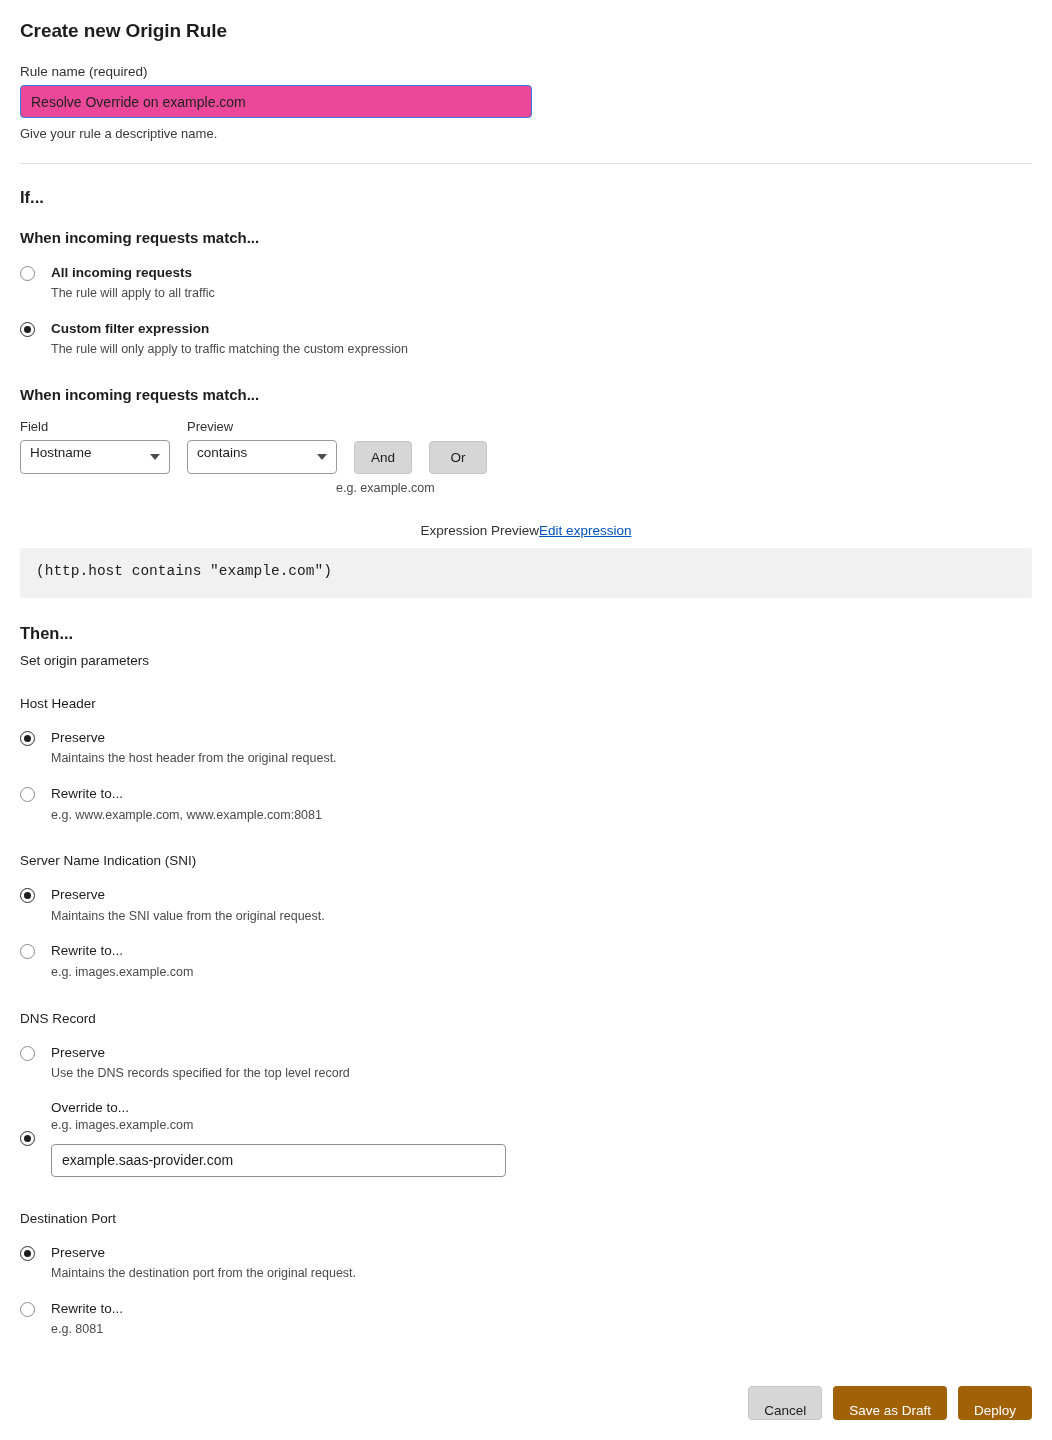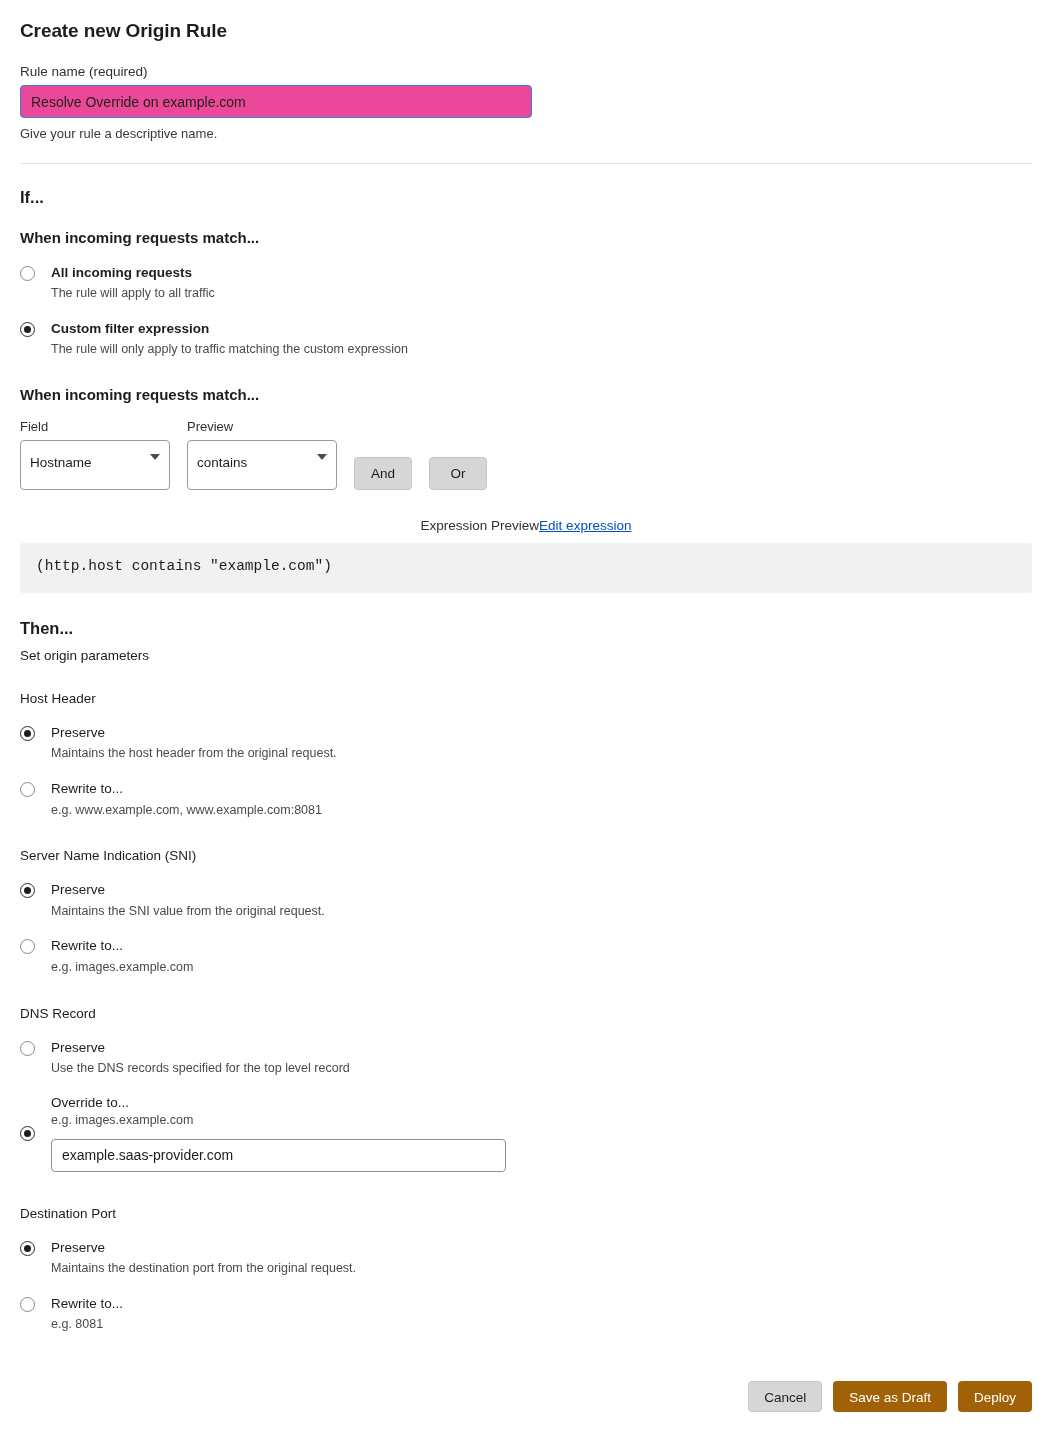--- a/index.html
+++ b/index.html
@@ -108,26 +108,26 @@
   }
   .col-label {
     font-size: 13px;
     color: #313131;
     margin-bottom: 6px;
     display: block;
   }
   .select {
     position: relative;
     width: 150px;
-    height: 50px;
+    height: 34px;
     border: 1px solid #9a9a9a;
     border-radius: 4px;
     background: #fff;
     font-size: 13.5px;
-    padding: 14px 26px 7px 9px;
+    padding: 4px 26px 7px 9px;
     color: #1d1d1d;
     overflow: hidden;
     white-space: nowrap;
   }
   .select .caret {
     position: absolute;
     right: 9px; top: 13px;
     width: 0; height: 0;
     border-left: 5px solid transparent;
     border-right: 5px solid transparent;
@@ -219,21 +219,21 @@
     display: flex;
     justify-content: flex-end;
     gap: 11px;
     margin-top: 48px;
     padding-bottom: 10px;
   }
   .btn {
     height: 31px;
     border-radius: 4px;
     font-size: 13.5px;
-    padding: 8px 15px;
+    padding: 16px 15px;
     cursor: pointer;
     font-family: "Liberation Sans", sans-serif;
     border: 1px solid transparent;
   }
   .btn-cancel { background: #d6d6d6; color: #1d1d1d; border-color: #c5c5c5; }
   .btn-primary { background: #a16207; color: #ffffff; }
   .radio-text { padding-top: 0; }
 </style>
 </head>
 <body>
@@ -282,20 +282,21 @@
     <div>
       <label class="col-label">Preview</label>
       <div class="select">
         <span>contains</span>
         <span class="caret"></span>
       </div>
     </div>
     <button class="btn-grey">And</button>
     <button class="btn-grey">Or</button>
   </div>
+  <div class="value-hint">e.g. example.com</div>
 
   <div class="preview-head">
     <span class="preview-label">Expression Preview</span>
     <span class="edit-link">Edit expression</span>
   </div>
   <div class="preview-box">(http.host contains "example.com")</div>
 
   
   <h2 class="section-title" style="margin-top:26px;">Then...</h2>
   <div class="then-sub">Set origin parameters</div>

